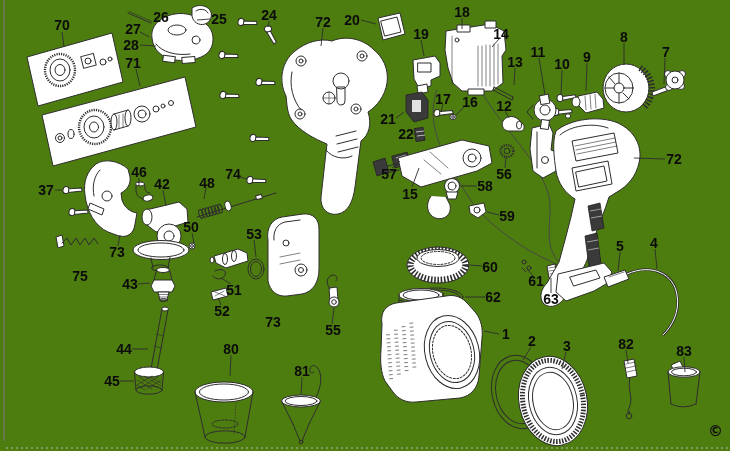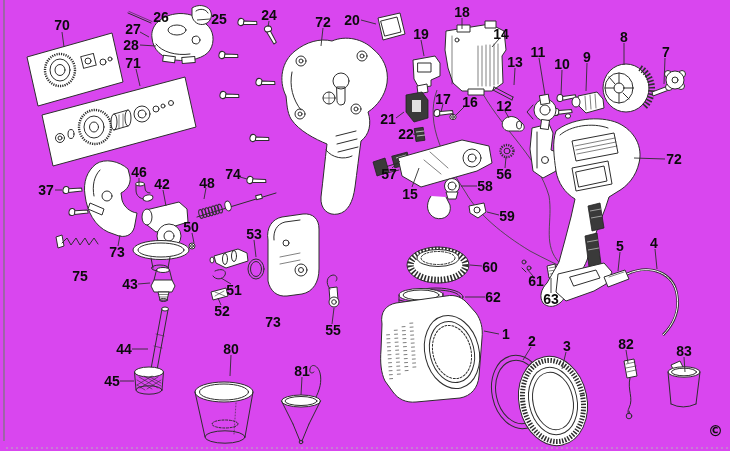--- a/index.html
+++ b/index.html
@@ -1,16 +1,16 @@
 <!DOCTYPE html>
 <html><head>
 <meta charset="utf-8">
 <style>
   html,body{margin:0;padding:0;background:#fff;}
-  #stage{position:relative;width:730px;height:451px;background:#d946ef;overflow:hidden;
+  #stage{position:relative;width:730px;height:451px;background:#4d7c0f;overflow:hidden;
          font-family:"Liberation Sans",sans-serif;}
   svg{position:absolute;left:0;top:0;}
   .ln{fill:none;stroke:#2e2e2e;stroke-width:1;stroke-linecap:round;stroke-linejoin:round}
   .fw{fill:#fff;stroke:#2e2e2e;stroke-width:1;stroke-linejoin:round}
   .dk{fill:#3a3a3a;stroke:#222;stroke-width:.8}
   .thin{stroke-width:.6}
   .rib{fill:none;stroke:#2e2e2e;stroke-width:6.5;stroke-dasharray:1.6 1.7}
   .rib2{fill:none;stroke:#2e2e2e;stroke-width:5;stroke-dasharray:1.5 1.5}
   .rib3{fill:none;stroke:#2e2e2e;stroke-width:2.4;stroke-dasharray:1.2 1.1}
   .dash{stroke-dasharray:2 1.6}

